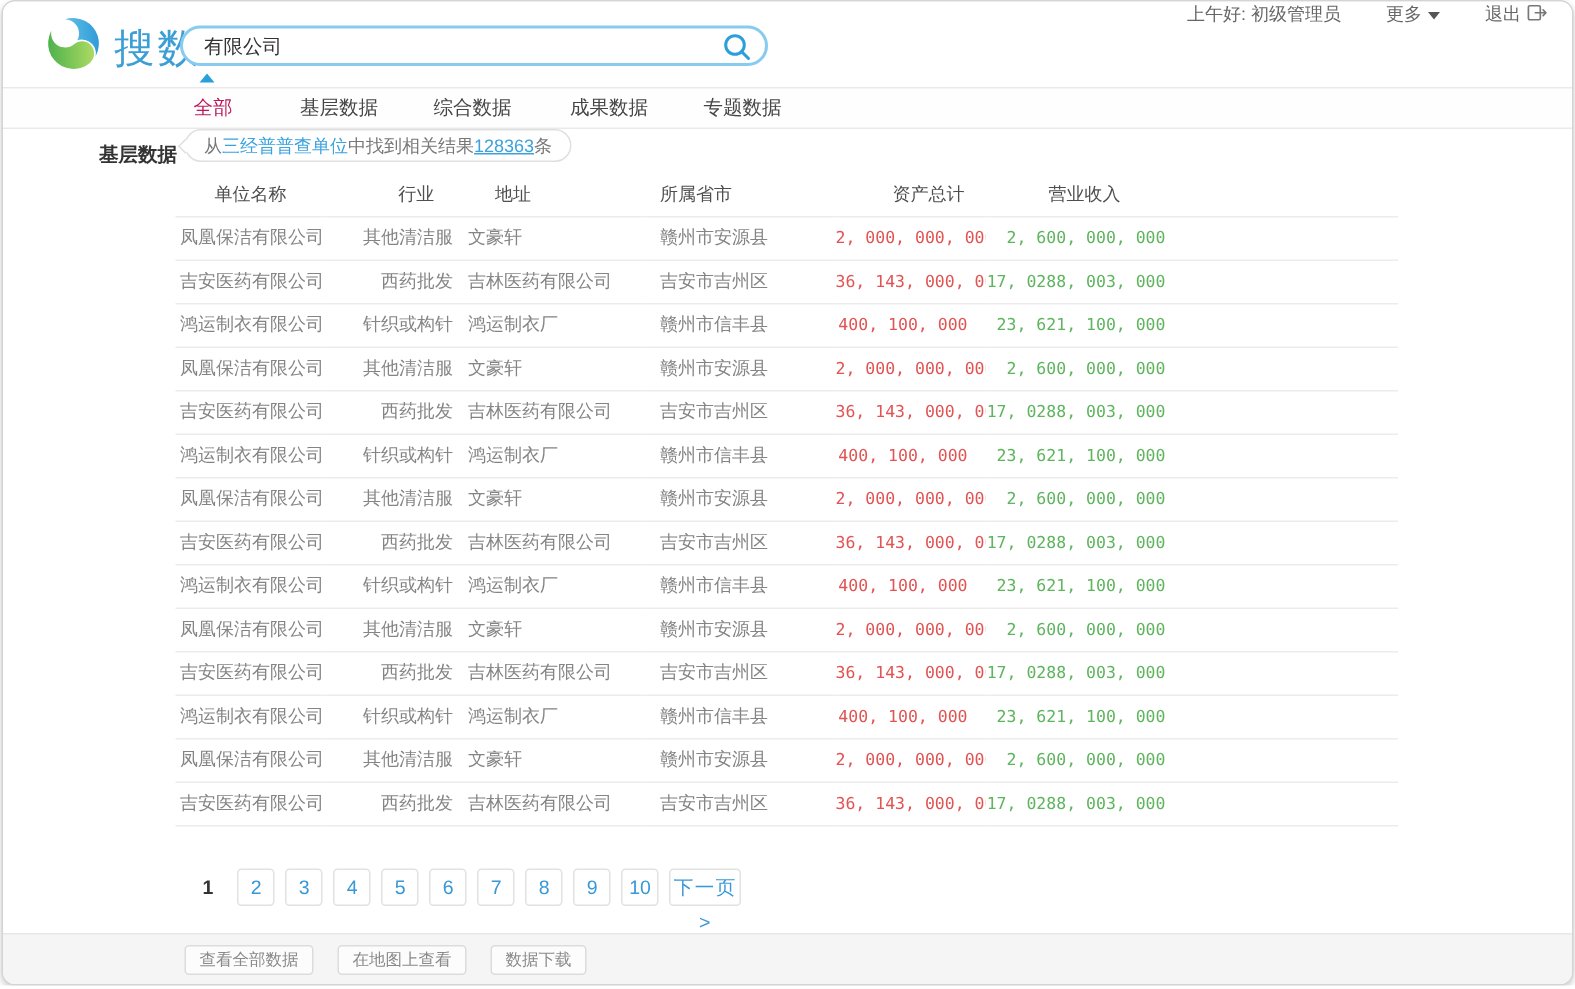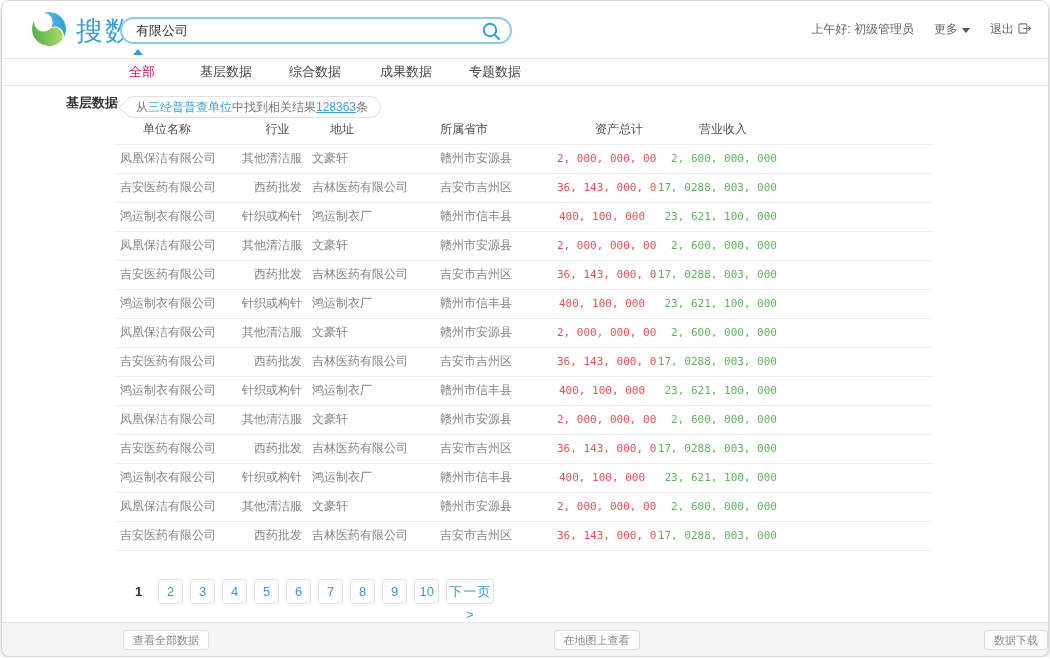--- a/index.html
+++ b/index.html
@@ -34,21 +34,21 @@
     background: transparent; font-family: inherit;
   }
   .search-icon { display: flex; align-items: center; margin-right: 9px; cursor: pointer; }
   .tab-pointer {
     position: absolute; left: 131px; top: 48px; width: 0; height: 0;
     border-left: 5px solid transparent; border-right: 5px solid transparent;
     border-bottom: 6px solid #2aa0da;
   }
   .user {
     position: absolute; right: 16px; top: 0; height: 57px;
-    display: flex; align-items: center; gap: 20px;
+    display: flex; align-items: flex-start; gap: 30px;
     font-size: 12px; color: #666;
   }
   .more, .logout { display: flex; align-items: center; gap: 4px; cursor: pointer; }
   .caret-down {
     width: 0; height: 0; display: inline-block;
     border-left: 4px solid transparent; border-right: 4px solid transparent;
     border-top: 5px solid #555; margin-top: 1px;
   }
   
   .tabstrip {
@@ -60,21 +60,21 @@
   .tab { cursor: pointer; }
   .tab:nth-child(1) { margin-right: 45px; }
   .tab:nth-child(2) { margin-right: 37px; }
   .tab:nth-child(3) { margin-right: 39px; text-align: center; }
   .tab:nth-child(4) { margin-right: 37px; }
   .tab.active { color: #be185d; }
   
   .result-bar { position: relative; height: 30px; }
   .section-label { position: absolute; left: 64px; top: 8px; font-size: 13px; font-weight: bold; color: #333; }
   .bubble {
-    position: absolute; left: 121px; top: 10px; height: 22px; line-height: 20px;
+    position: absolute; left: 121px; top: 0; height: 22px; line-height: 20px;
     border: 1px solid #e0e0e0; border-radius: 11px; background: #fff;
     padding: 0 12px; font-size: 12px; color: #777; white-space: nowrap;
   }
   .bubble .notch {
     position: absolute; left: -4px; top: 7px; width: 7px; height: 7px;
     border-left: 1px solid #e0e0e0; border-bottom: 1px solid #e0e0e0;
     transform: rotate(45deg); background: #fff;
   }
   .bubble .link { color: #3aa2de; cursor: pointer; }
   .bubble .count { color: #3aa2de; text-decoration: underline; cursor: pointer; }
@@ -111,21 +111,21 @@
   .page-box {
     width: 25px; height: 25px; line-height: 23px; text-align: center;
     border: 1px solid #e2e2e2; border-radius: 3px; background: #fff;
     color: #3898d8; cursor: pointer;
   }
   .page-next { width: 48px; margin-left: 7px; letter-spacing: 1px; }
   
   .footerbar {
     position: absolute; left: 0; right: 0; bottom: 0; height: 34px;
     background: #f5f5f5; border-top: 1px solid #e7e7e7;
-    display: flex; align-items: center; padding-left: 121px; gap: 0; justify-content: space-between;
+    display: flex; align-items: center; padding-left: 121px; gap: 16px;
   }
   .fbtn {
     height: 20px; line-height: 18px; padding: 0 9px;
     border: 1px solid #dcdcdc; border-radius: 3px; background: #fcfcfc;
     font-size: 11px; color: #8a8a8a; cursor: pointer; white-space: nowrap;
   }
 </style>
 </head>
 <body>
 

